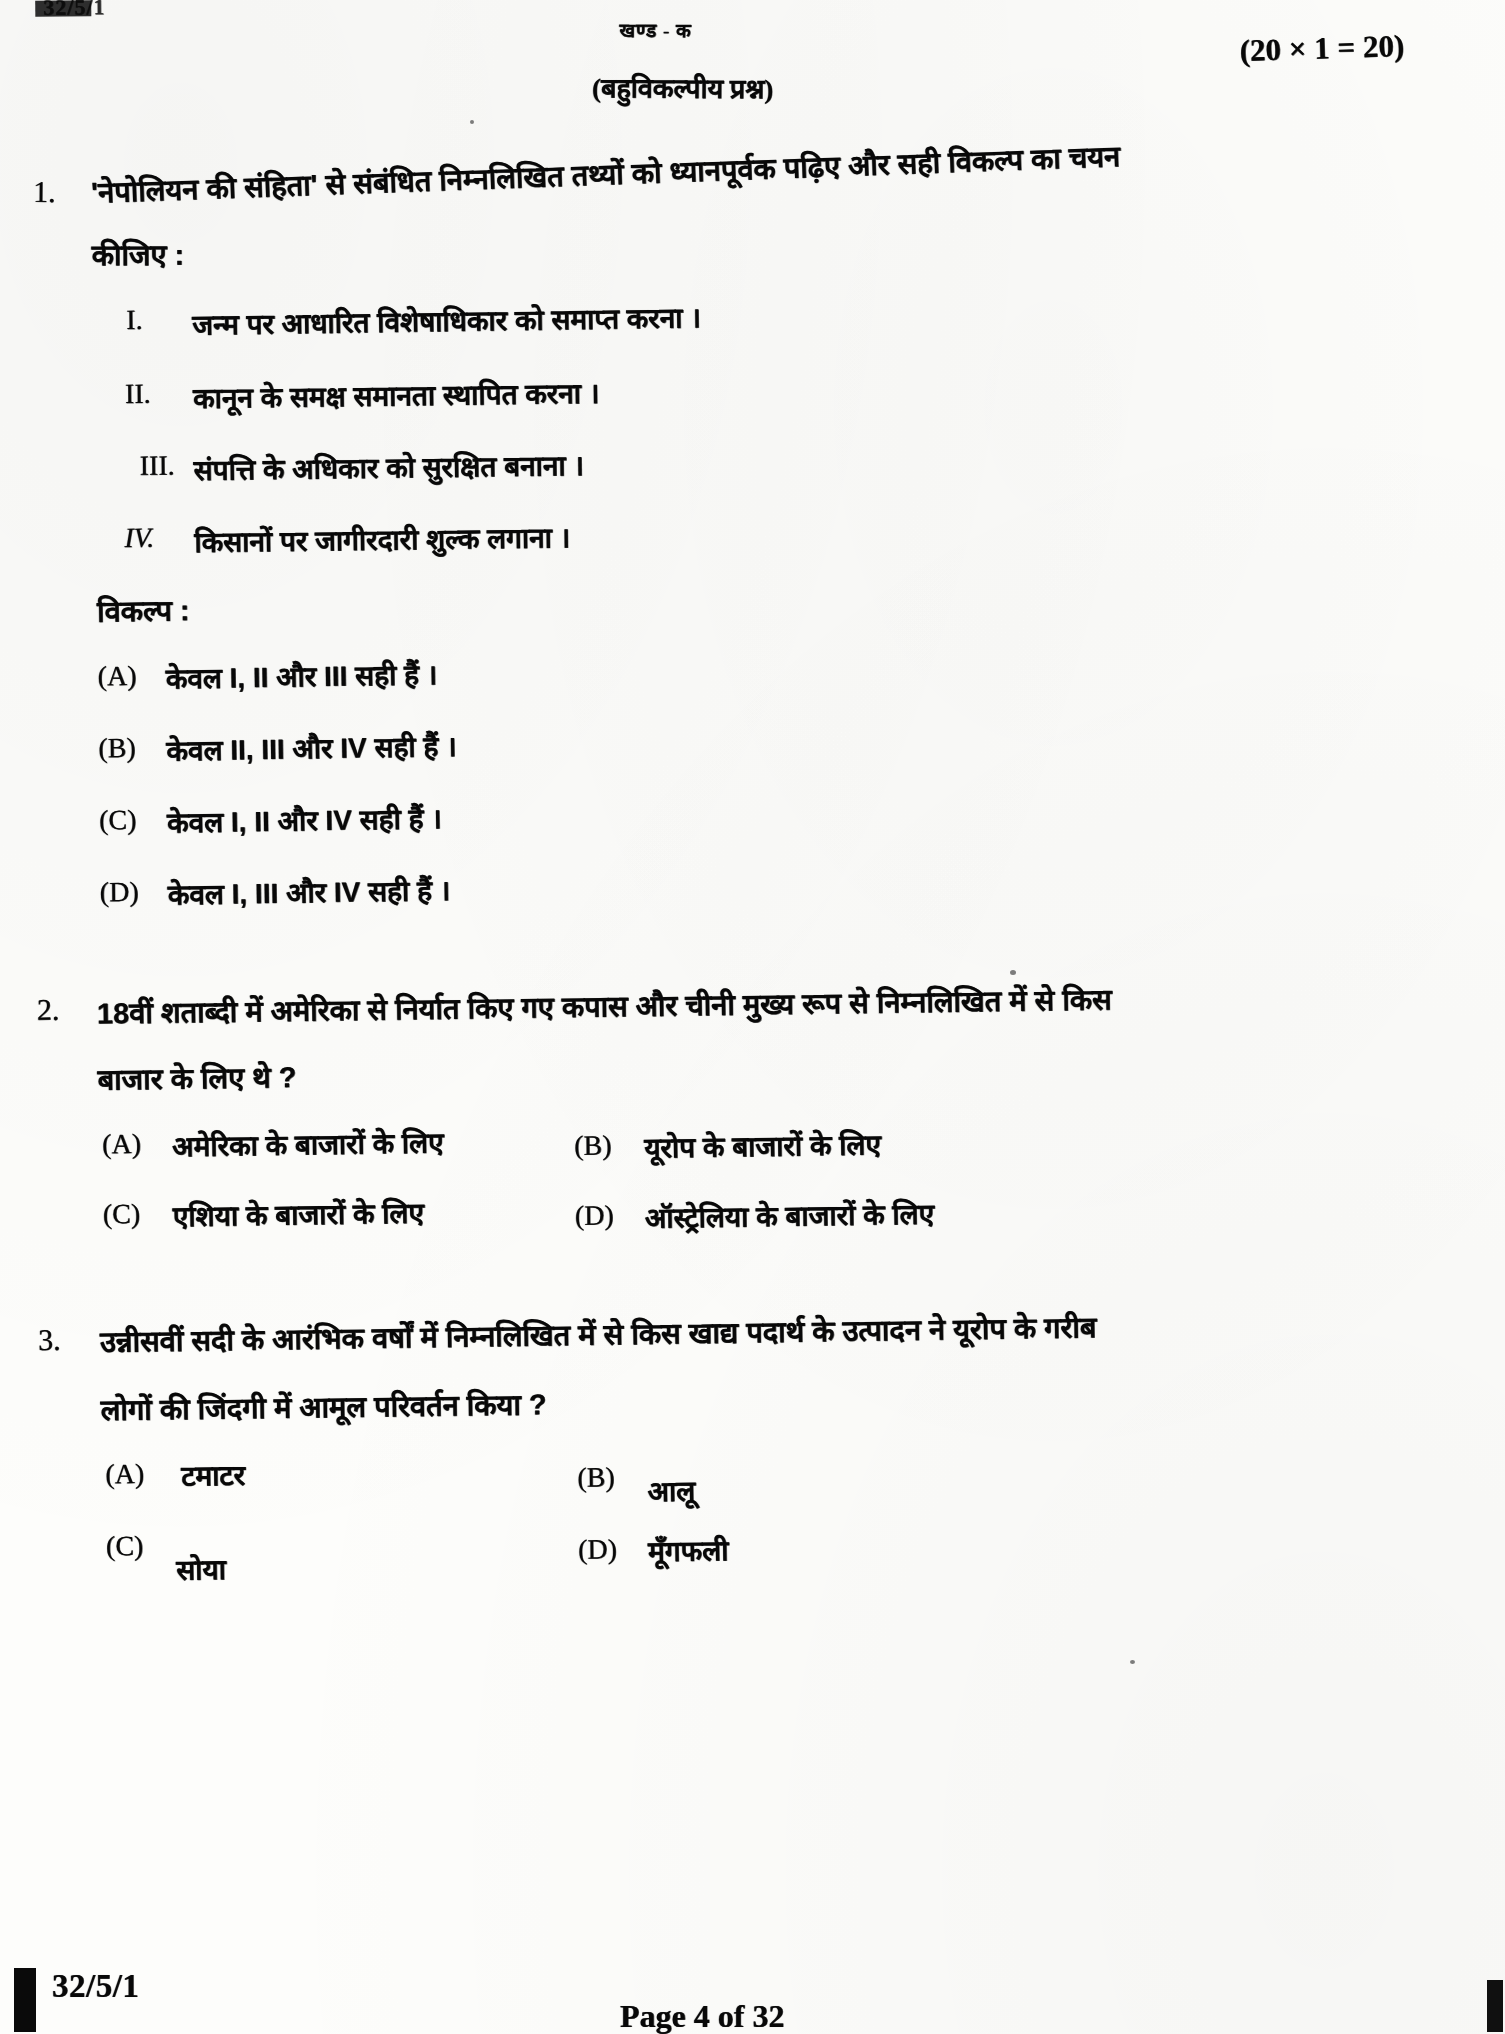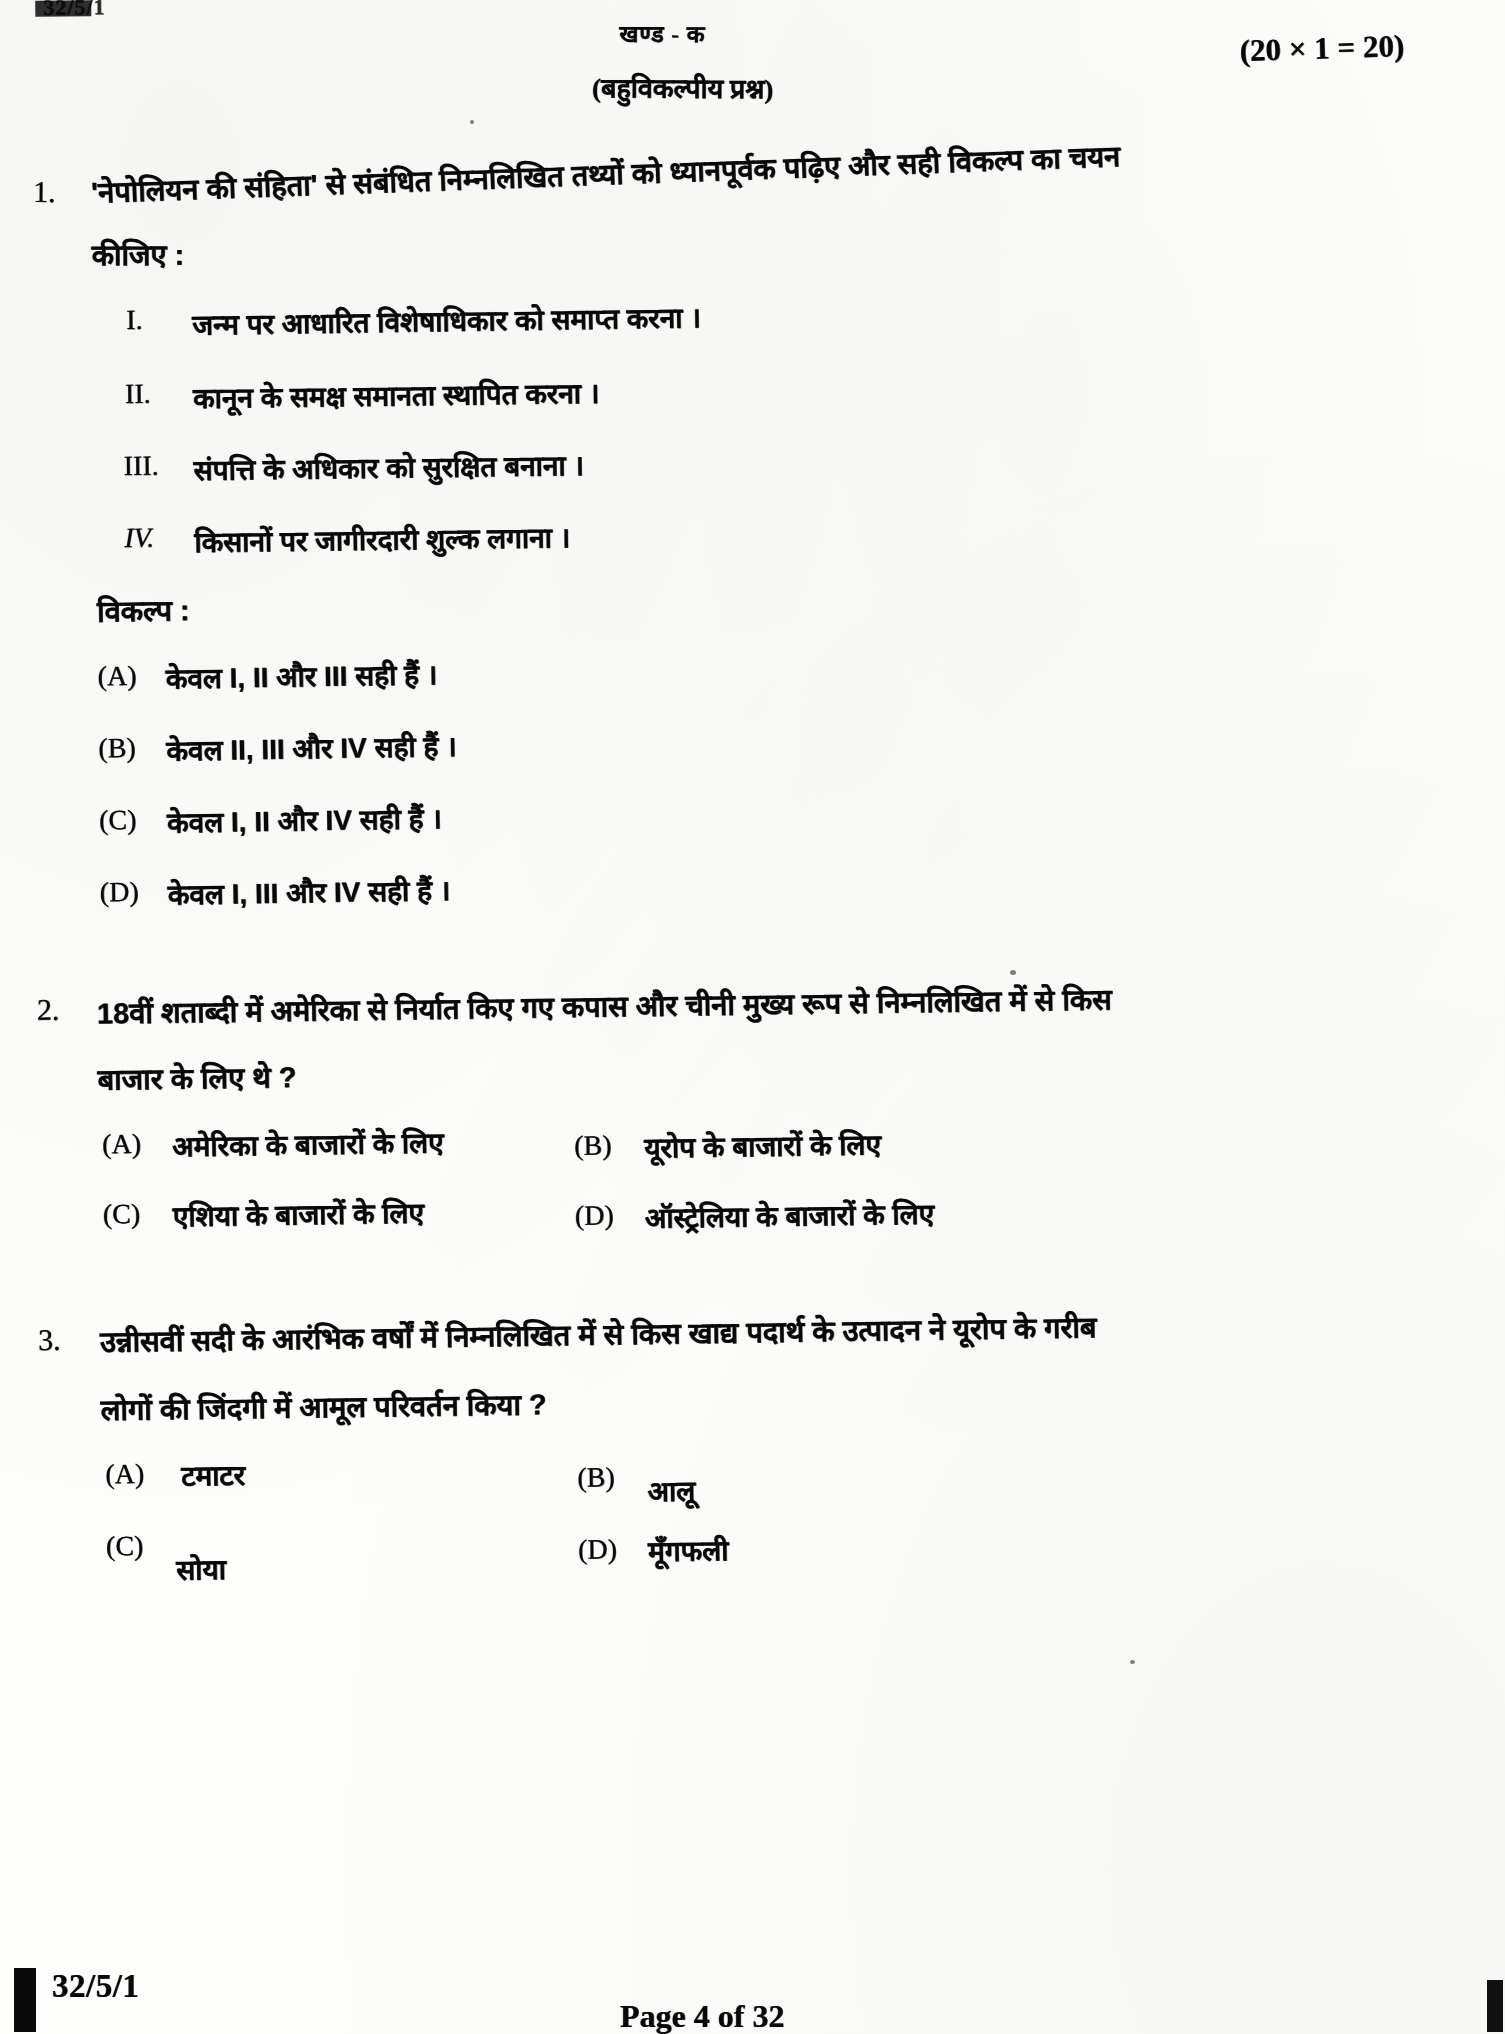--- a/index.html
+++ b/index.html
@@ -40,21 +40,21 @@
        0.6px 0.4px 0.6px rgba(0,0,0,0.55),
       -0.4px 0.3px 0.7px rgba(0,0,0,0.38);
     -webkit-font-smoothing: none;
   }
 
   
   .abs { position: absolute; white-space: pre; }
 
   .hd-section {
     left: 628px; top: 16px;
-    font-size: 23px; font-weight: 700;
+    font-size: 19px; font-weight: 700;
     letter-spacing: 1px;
     transform: rotate(0.7deg);
   }
   .hd-sub {
     left: 600px; top: 68px;
     font-size: 27px; font-weight: 700;
     transform: rotate(0.9deg);
   }
   .hd-marks {
     left: 1248px; top: 36px;
@@ -157,21 +157,21 @@
     <div class="abs qnum ink" style="left:40px; top:168px; transform:rotate(1.1deg);">1.</div>
     <div class="abs qline ink" style="left:98px; top:152px; transform:rotate(-1.5deg);">'नेपोलियन की संहिता' से संबंधित निम्नलिखित तथ्यों को ध्यानपूर्वक पढ़िए और सही विकल्प का चयन</div>
     <div class="abs qline ink" style="left:98px; top:228px; transform:rotate(0.3deg);">कीजिए :</div>
 
     <div class="abs rnum ink" style="left:132px; top:298px;">I.</div>
     <div class="abs rtext ink" style="left:198px; top:298px; transform:rotate(-0.3deg);">जन्म पर आधारित विशेषाधिकार को समाप्त करना ।</div>
 
     <div class="abs rnum ink" style="left:130px; top:372px;">II.</div>
     <div class="abs rtext ink" style="left:198px; top:372px; transform:rotate(-0.2deg);">कानून के समक्ष समानता स्थापित करना ।</div>
 
-    <div class="abs rnum ink" style="left:128px; top:444px;">III.</div>
+    <div class="abs rnum ink" style="left:144px; top:444px;">III.</div>
     <div class="abs rtext ink" style="left:198px; top:444px; transform:rotate(-0.2deg);">संपत्ति के अधिकार को सुरक्षित बनाना ।</div>
 
     <div class="abs rnum ink" style="left:128px; top:516px;font-style:italic;">IV.</div>
     <div class="abs rtext ink" style="left:198px; top:516px; transform:rotate(-0.2deg);">किसानों पर जागीरदारी शुल्क लगाना ।</div>
 
     <div class="abs vikalp ink" style="left:100px; top:584px; transform:rotate(-0.4deg);">विकल्प :</div>
 
     <div class="abs olabel ink" style="left:100px; top:654px;">(A)</div>
     <div class="abs otext ink" style="left:168px; top:652px; transform:rotate(-0.4deg);">केवल I, II और III सही हैं ।</div>
 

